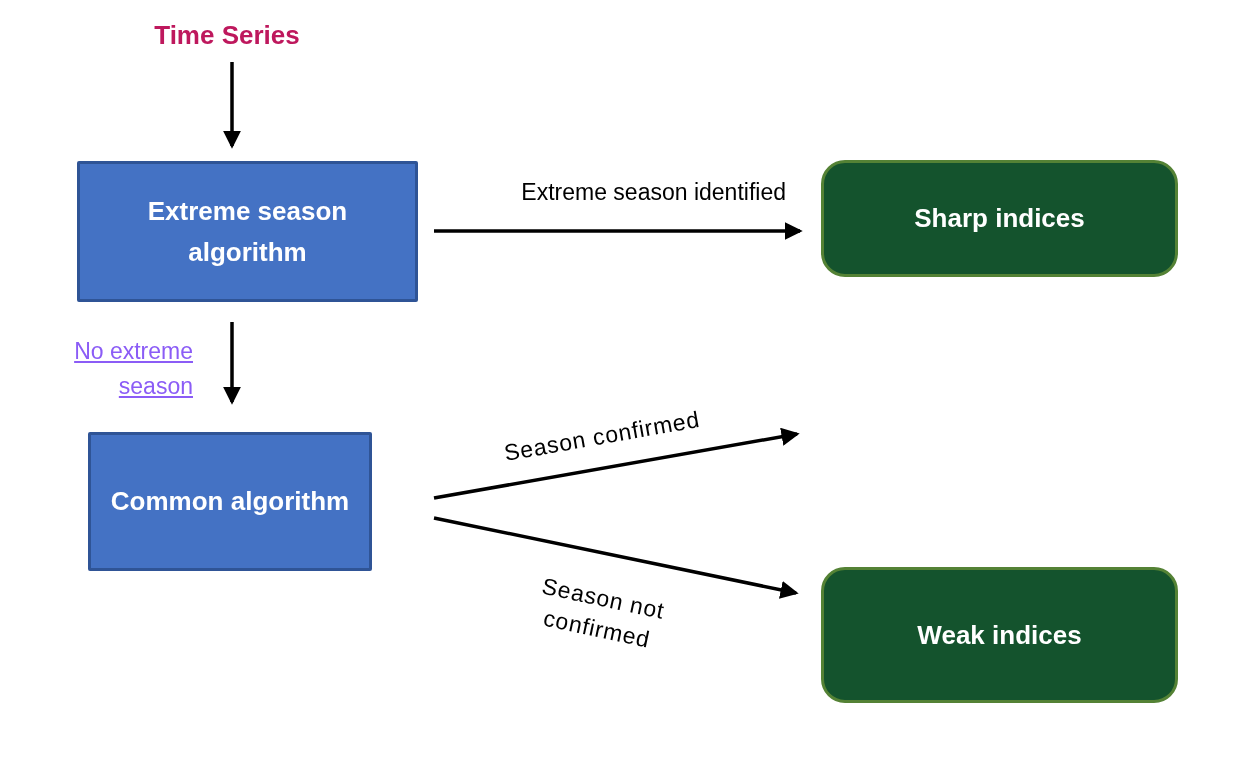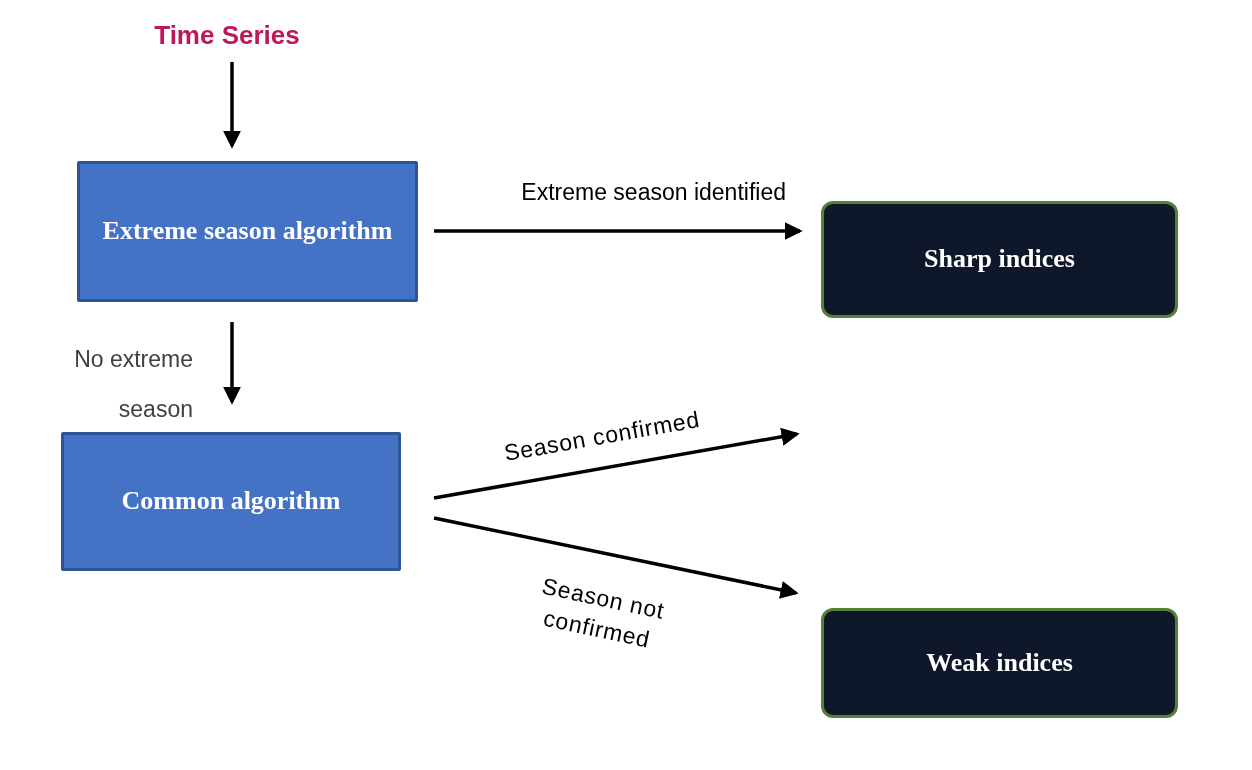--- a/index.html
+++ b/index.html
@@ -26,32 +26,30 @@
     position: absolute;
     display: flex;
     align-items: center;
     justify-content: center;
     text-align: center;
     color: #ffffff;
     font-weight: 600;
     font-size: 26px;
     line-height: 1.55;
     box-sizing: border-box;
-    font-family: Liberation Serif, serif;
   }
   .node.process {
     background: #4472C4;
     border: 3px solid #2F5496;
     border-radius: 2px;
   }
   .node.result {
-    background: #0f172a;
+    background: #14532d;
     border: 3px solid #548235;
-    border-radius: 12px;
-    margin-top: 41px;
+    border-radius: 24px;
   }
   .edge-label {
     position: absolute;
     color: #000000;
     font-size: 23px;
     line-height: 1.3;
     white-space: nowrap;
   }
   .free-label {
     position: absolute;
@@ -60,23 +58,24 @@
     font-weight: 600;
     text-align: center;
   }
   .label-no-extreme {
     position: absolute;
     left: 48px;
     top: 334px;
     width: 145px;
     text-align: right;
     font-size: 23px;
-    line-height: 50px;
-    color: #404040;
+    line-height: 35px;
+    color: #8b5cf6;
     white-space: normal;
+    text-decoration: underline;
   }
   .label-extreme-identified {
     left: 450px;
     top: 178px;
     width: 336px;
     text-align: right;
   }
   .label-season-confirmed {
     left: 482px;
     top: 422px;
@@ -89,24 +88,24 @@
     left: 523px;
     top: 583px;
     width: 154px;
     text-align: center;
     letter-spacing: 0.8px;
     line-height: 31px;
     white-space: normal;
     transform: rotate(12deg);
   }
   .box-extreme   { left: 77px;  top: 161px; width: 341px; height: 141px; }
-  .box-common    { left: 61px;  top: 432px; width: 340px; height: 139px; }
+  .box-common    { left: 88px;  top: 432px; width: 284px; height: 139px; }
   .box-sharp     { left: 821px; top: 160px; width: 357px; height: 117px; }
   .box-strong    { left: 821px; top: 375px; width: 357px; height: 112px; }
-  .box-weak      { left: 821px; top: 567px; width: 357px; height: 110px; }
+  .box-weak      { left: 821px; top: 567px; width: 357px; height: 136px; }
   .title-time-series {
     left: 137px;
     top: 20px;
     width: 180px;
   }
   .node .inner { padding: 0 14px; }
 </style>
 </head>
 <body>
 

